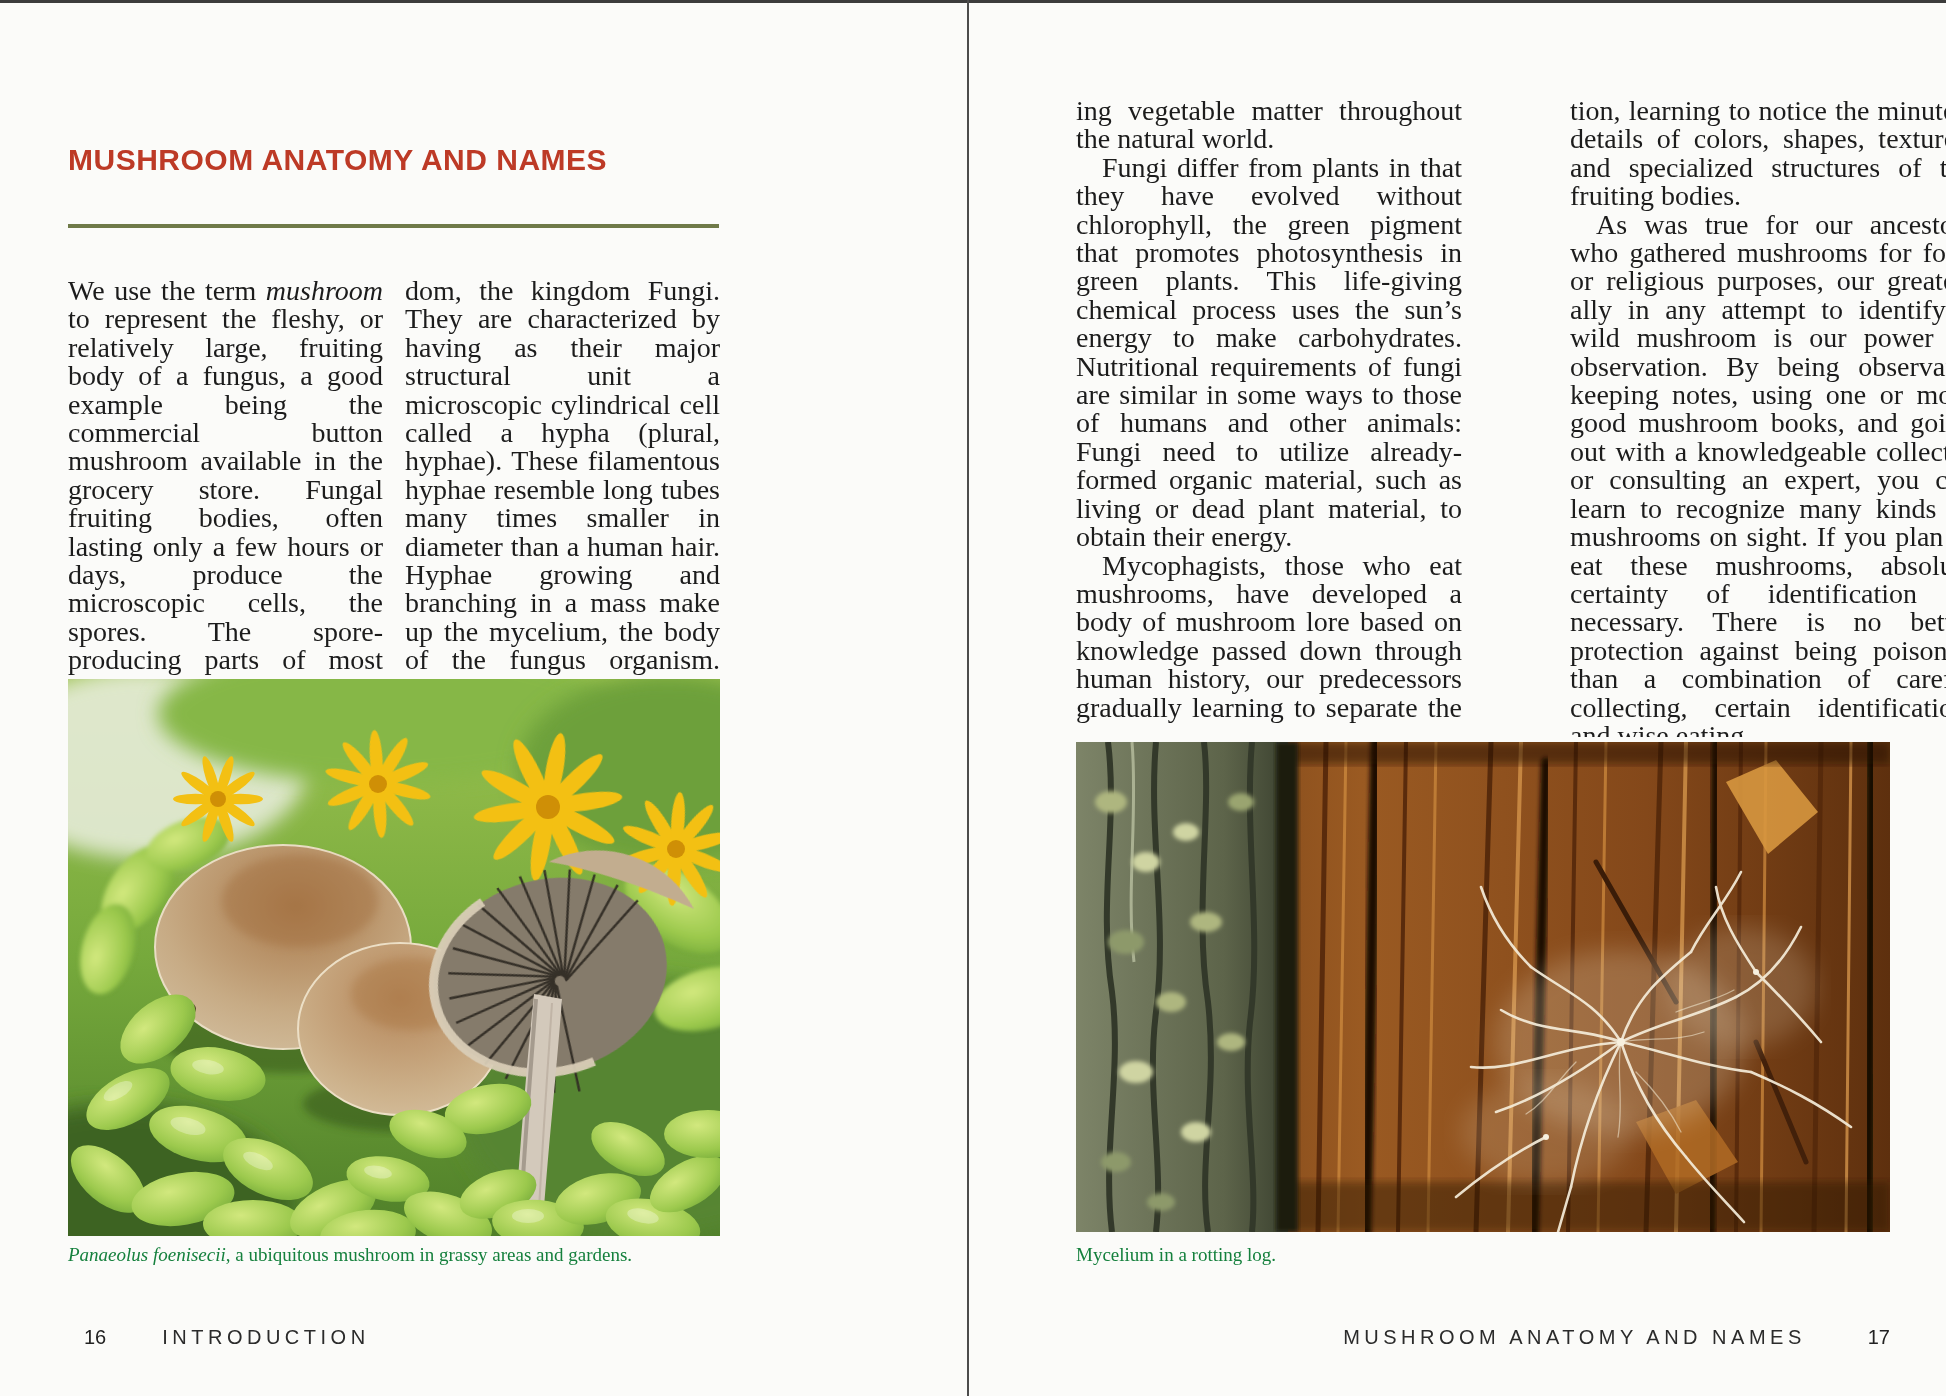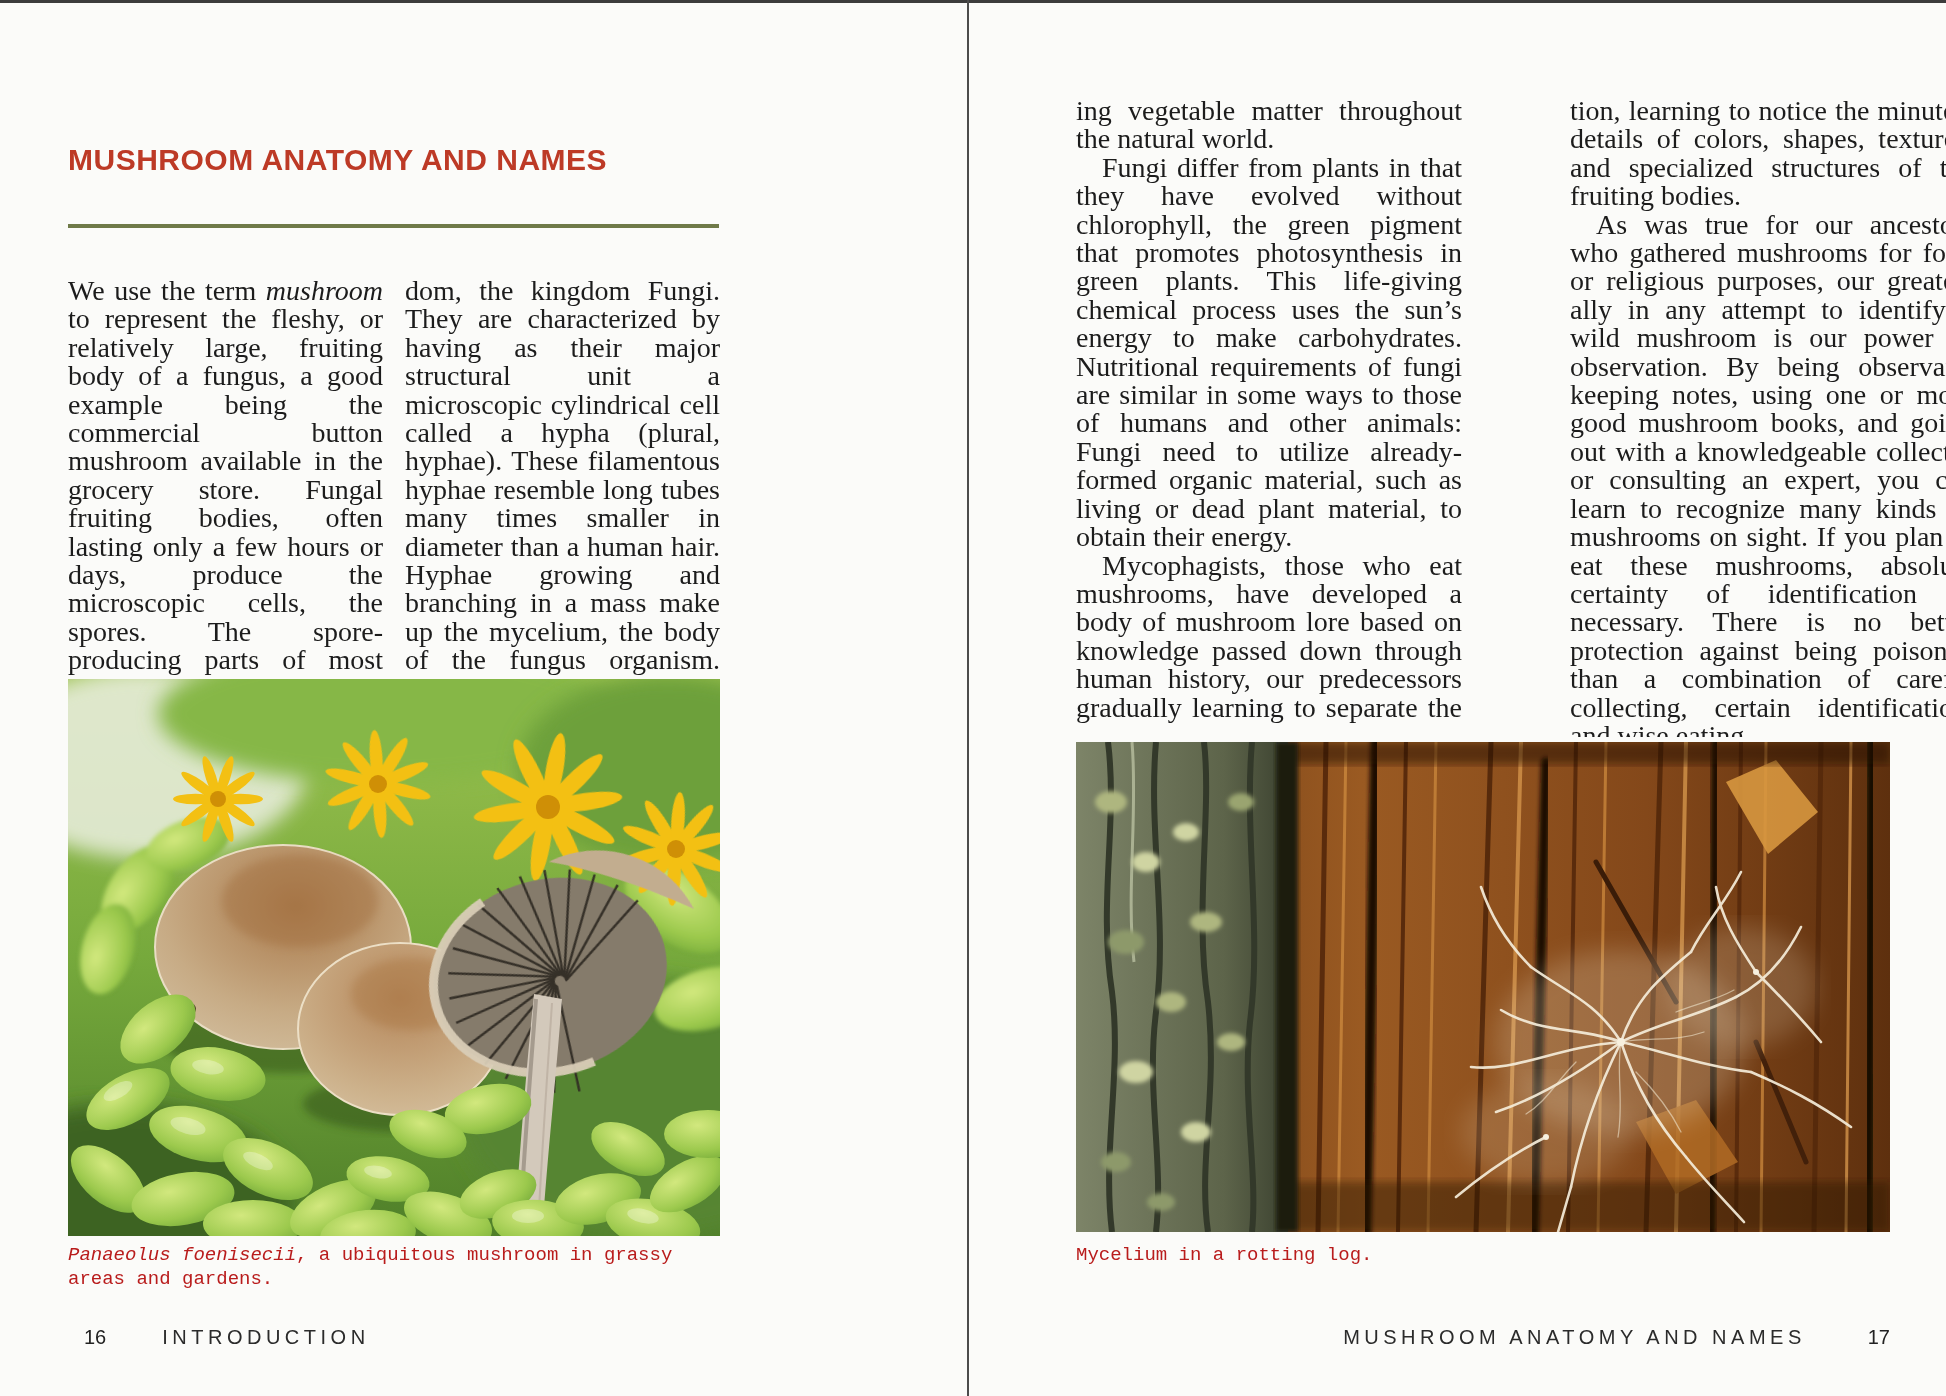--- a/index.html
+++ b/index.html
@@ -34,22 +34,22 @@
     font-weight:700;font-size:21px;line-height:28px;color:#141414;
   }
 
   figure{margin:0;padding:0;position:absolute;}
   .fig-left{left:68px;top:679px;width:652px;height:557px;}
   .fig-right{left:1076px;top:742px;width:814px;height:490px;}
   figure svg{display:block;width:100%;height:100%;}
 
   .caption{
     position:absolute;margin:0;
-    font-family:Liberation Mono, monospace;
-    font-size:19px;line-height:24px;color:#b91c1c;
+    font-family:Liberation Serif, serif;
+    font-size:19px;line-height:24px;color:#15803d;
   }
   .cap-left{left:68px;top:1243px;width:652px;}
   .cap-right{left:1076px;top:1243px;width:814px;}
   .caption em{font-style:italic;}
 
   .pagenum{
     font-family:"Liberation Sans","DejaVu Sans",sans-serif;
     font-size:20px;color:#222;
   }
   .runhead{

